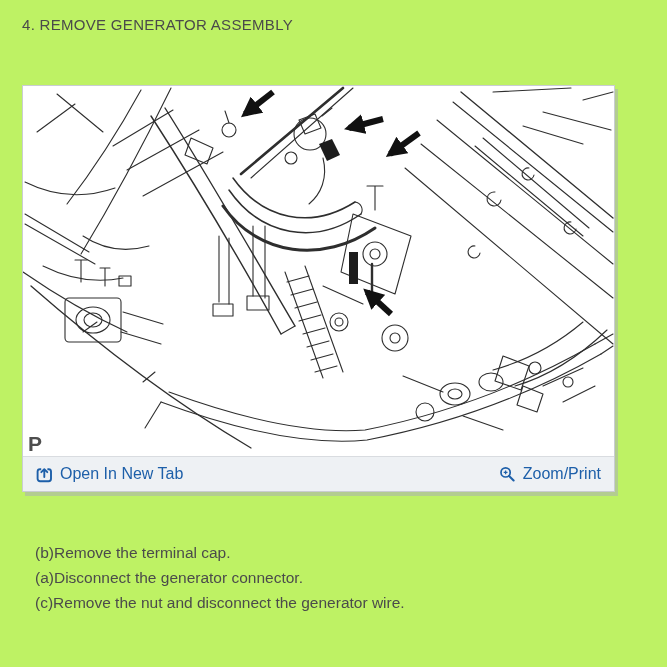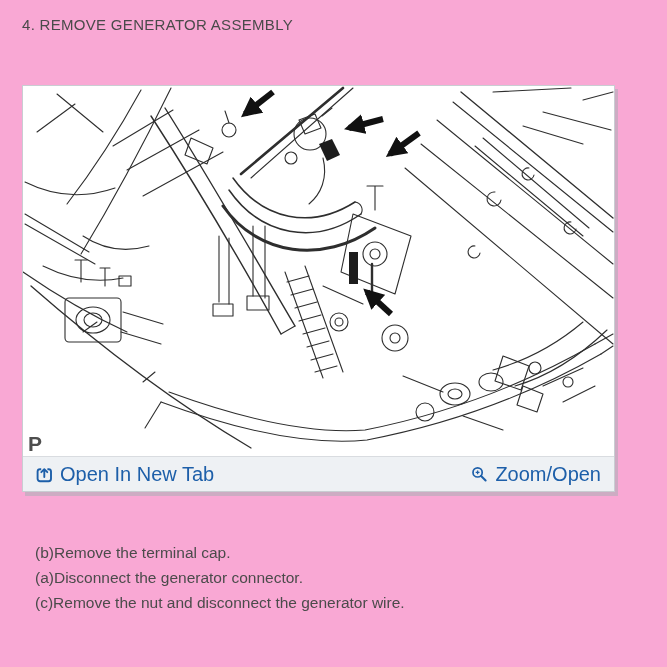--- a/index.html
+++ b/index.html
@@ -1,19 +1,19 @@
 <!DOCTYPE html>
 <html><head>
 <meta charset="utf-8">
 <style>
   * { margin:0; padding:0; box-sizing:border-box; }
   html,body { background:#ffffff; }
   body { font-family:"Liberation Sans","DejaVu Sans",sans-serif; }
   .page {
-    position:relative; width:667px; height:667px; background:#f9a8d4; overflow:hidden;padding-left:44px;
+    position:relative; width:667px; height:667px; background:#bef264; overflow:hidden;padding-left:44px;
   }
   .step-title {
     position:absolute; left:22px; top:16px;
     font-size:15px; letter-spacing:.3px; color:#4a4a4a; font-weight:400;
   }
   .figure-frame {
     position:absolute; left:22px; top:85px; width:593px;
     background:#ffffff;
     border:1px solid #c9cdd2;
     box-shadow:3px 4px 0 rgba(170,174,180,.55);
@@ -26,21 +26,21 @@
     position:absolute; left:5px; bottom:2px;
     font-size:21px; font-weight:700; color:#4e4e4e; line-height:1;
   }
   .figure-toolbar {
     display:flex; align-items:center; justify-content:space-between;
     height:35px; padding:0 13px;
     background:#eef1f4; border-top:1px solid #d9dce0;
   }
   .tool-link {
     display:flex; align-items:center; gap:7px;
-    color:#1d5fa9; font-size:20px; text-decoration:none; cursor:pointer;
+    color:#1d5fa9; font-size:16px; text-decoration:none; cursor:pointer;
   }
   .tool-link svg { display:block; }
   .instructions {
     position:absolute; left:35px; top:540px;
     color:#4b4b4b; font-size:15.5px; line-height:25px;
   }
 </style>
 </head>
 <body>
 
@@ -199,21 +199,21 @@
         <span>Open In New Tab</span>
       </a>
       <a class="tool-link">
         <span>
           <svg width="17" height="17" viewBox="0 0 17 17">
             <circle cx="6.6" cy="6.4" r="4.6" fill="none" stroke="#1d5fa9" stroke-width="1.7"></circle>
             <path d="M6.6,4.5 V8.3 M4.7,6.4 H8.5" stroke="#1d5fa9" stroke-width="1.3"></path>
             <path d="M10.1,9.9 L14.6,14.4" stroke="#1d5fa9" stroke-width="2.1" stroke-linecap="round"></path>
           </svg>
         </span>
-        <span>Zoom/Open</span>
+        <span>Zoom/Print</span>
       </a>
     </div>
   </div>
 
   <div class="instructions">
     <div>(b)Remove the terminal cap.</div>
     <div>(a)Disconnect the generator connector.</div>
     <div>(c)Remove the nut and disconnect the generator wire.</div>
   </div>
 

